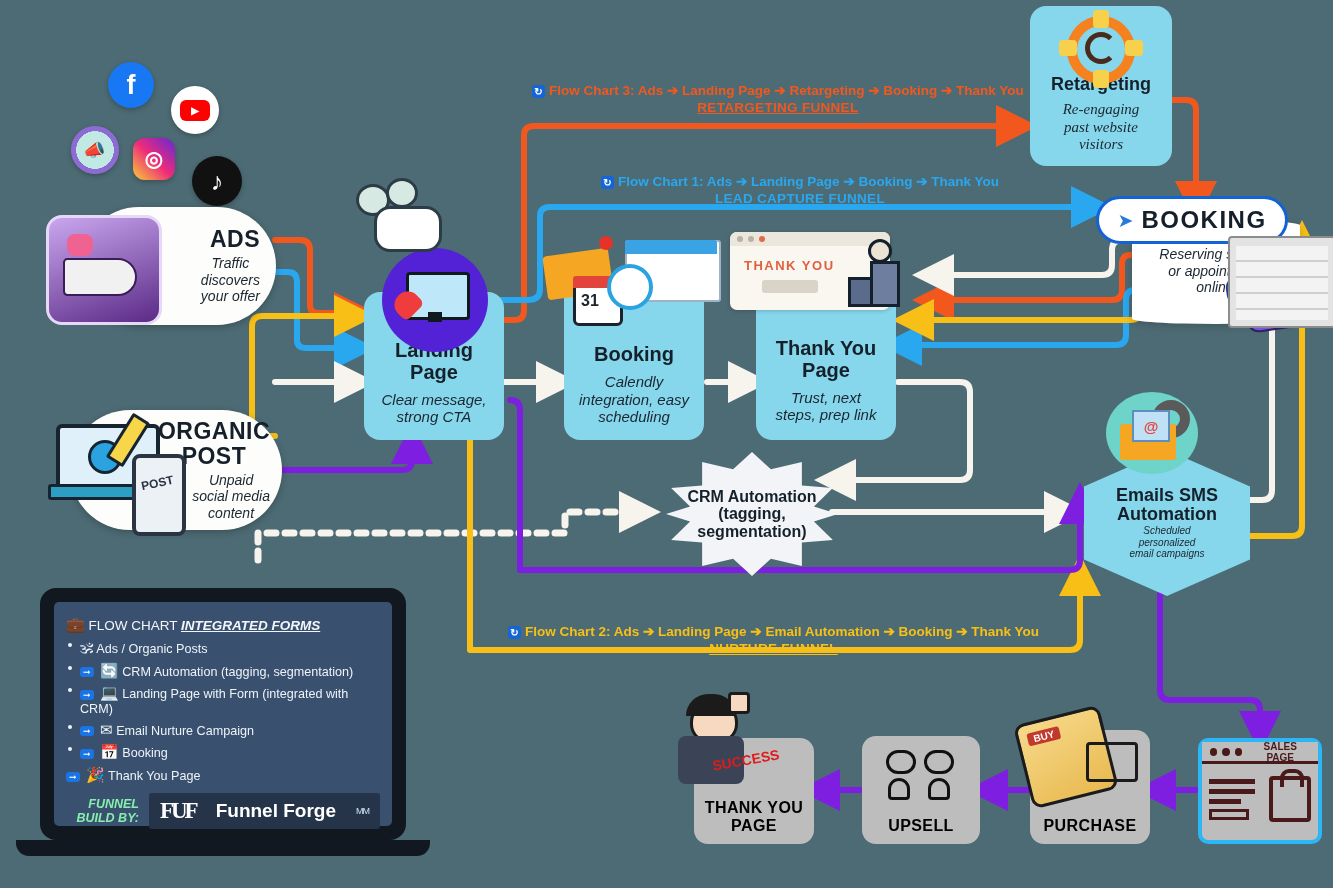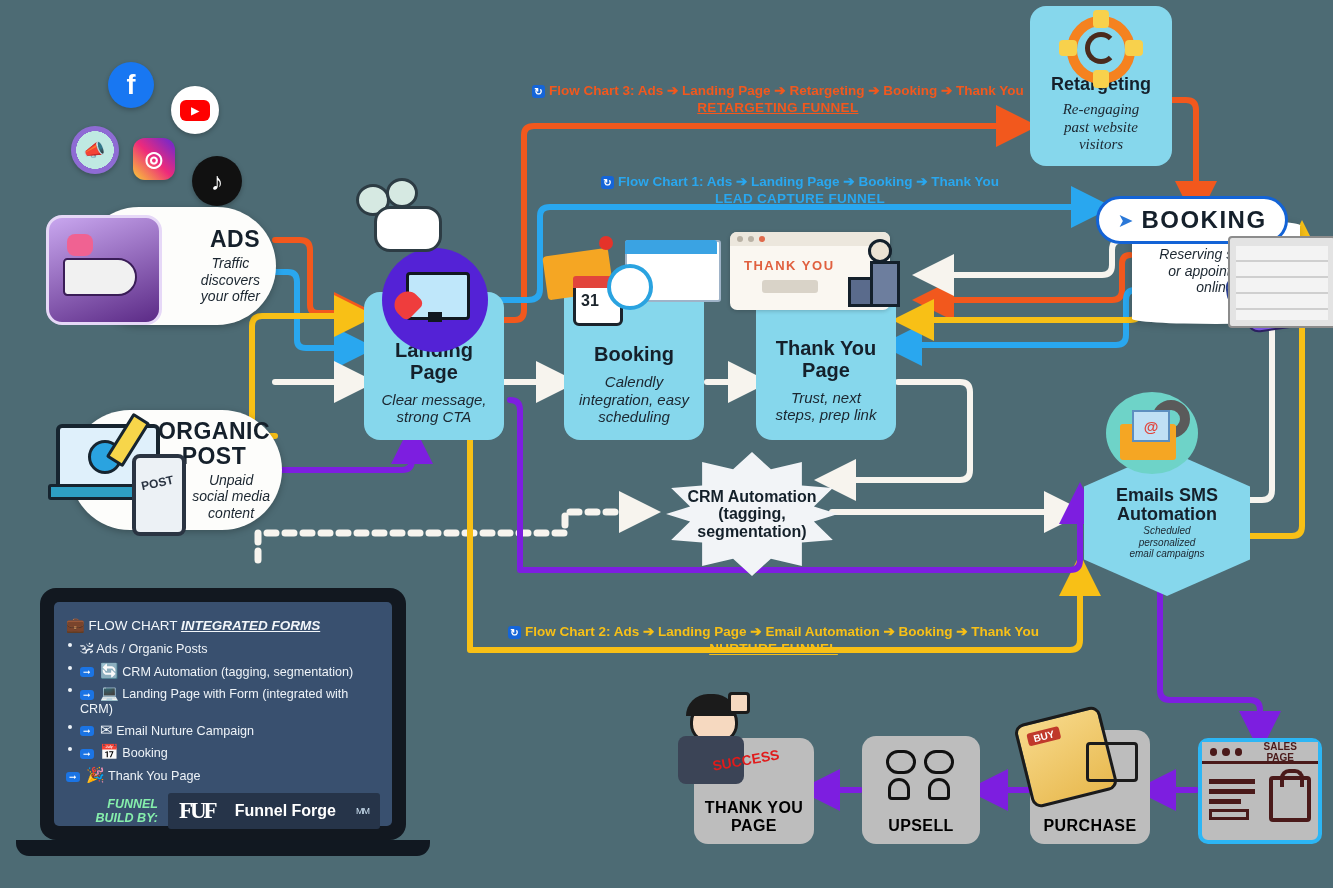--- a/index.html
+++ b/index.html
@@ -69,21 +69,21 @@
                background:#eef3f8;}
   .leg-last{color:#eef3f8;font-size:12.6px;margin-top:5px;}
   .arrbadge{display:inline-block;background:#1b74e4;color:#fff;font-size:9px;border-radius:3px;
             padding:0 3px;margin-right:3px;vertical-align:middle;}
   .brandrow{display:flex;align-items:center;gap:10px;margin-top:9px;justify-content:flex-end;}
   .brandtxt{color:#86efac;font-style:italic;font-weight:bold;font-size:12.5px;
             text-align:right;line-height:1.12;}
   .brandbox{background:#263449;border-radius:3px;padding:5px 11px;display:flex;
             align-items:center;gap:20px;}
   .fuf{font-weight:bold;font-size:23px;color:#fff;letter-spacing:-3px;font-family:"Liberation Serif",serif;}
-  .fname{color:#fff;font-size:16px;font-weight:bold;}
+  .fname{color:#fff;font-size:19px;font-weight:bold;}
   .fmm{color:#cfe4f5;font-size:9px;letter-spacing:-1px;}
 
   
   .soc{position:absolute;border-radius:50%;display:flex;align-items:center;justify-content:center;
        font-weight:bold;box-shadow:0 2px 5px rgba(0,0,0,.25);}
 
   .emoji{font-size:15px;}
   .illus{position:absolute;pointer-events:none;}
 </style>
 </head>

